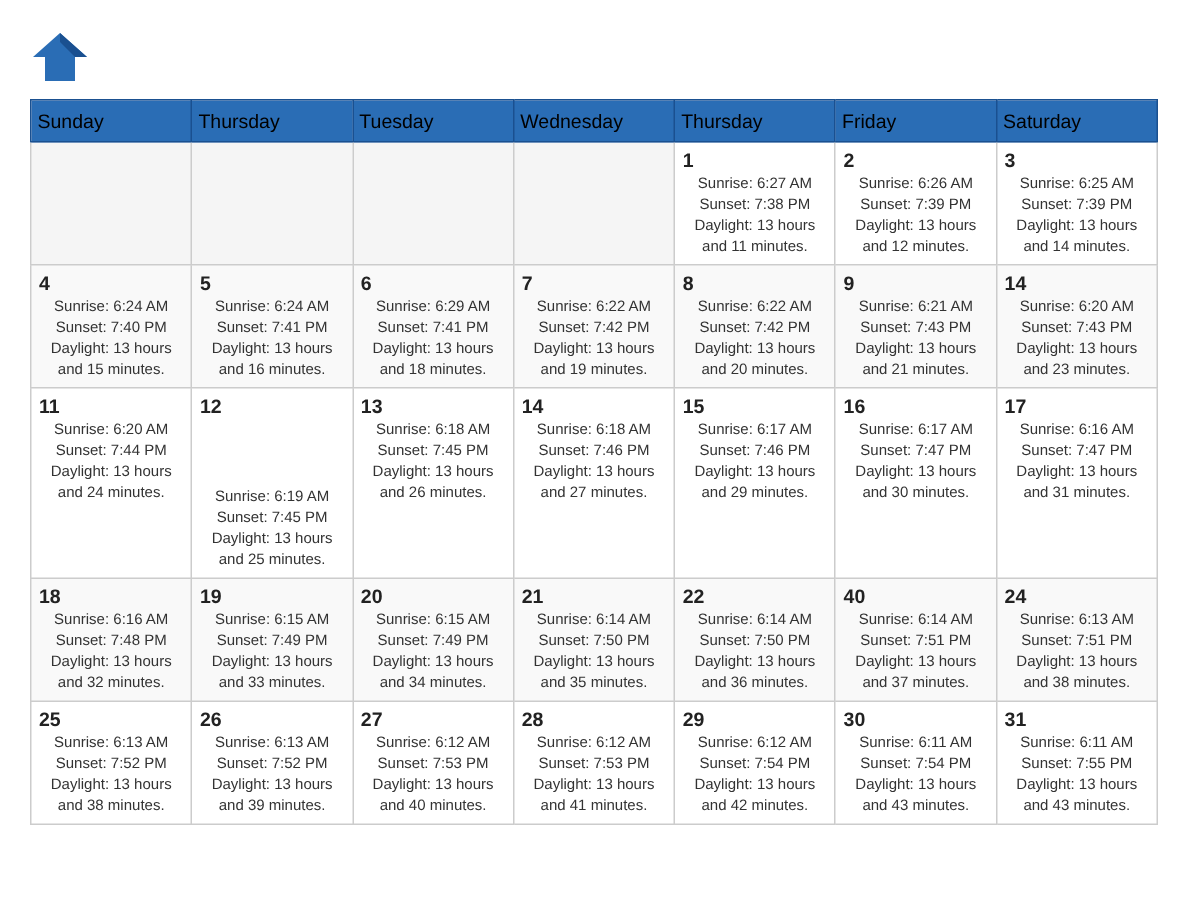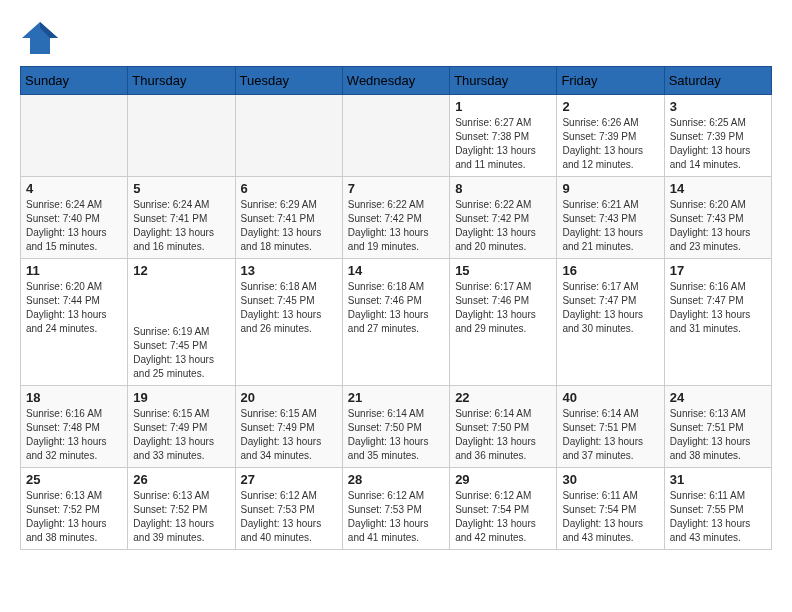--- a/index.html
+++ b/index.html
@@ -91,20 +91,21 @@
       font-size: 13px;
       font-weight: bold;
       color: #222;
       display: block;
       margin-bottom: 2px;
     }
     .day-info {
       font-size: 10px;
       color: #333;
       line-height: 1.4;
+      text-align: center;
     }
   </style>
 </head>
 <body>
 
 <div class="page">
   <div class="header">
     <div class="logo">
       <svg class="logo-icon" viewBox="0 0 40 36" xmlns="http://www.w3.org/2000/svg">
         <polygon points="20,2 38,18 30,18 30,34 10,34 10,18 2,18" fill="#2a6db5"></polygon>

